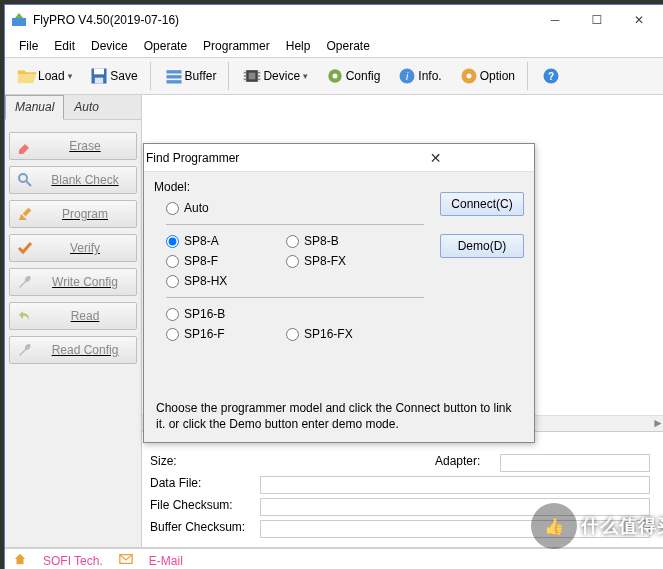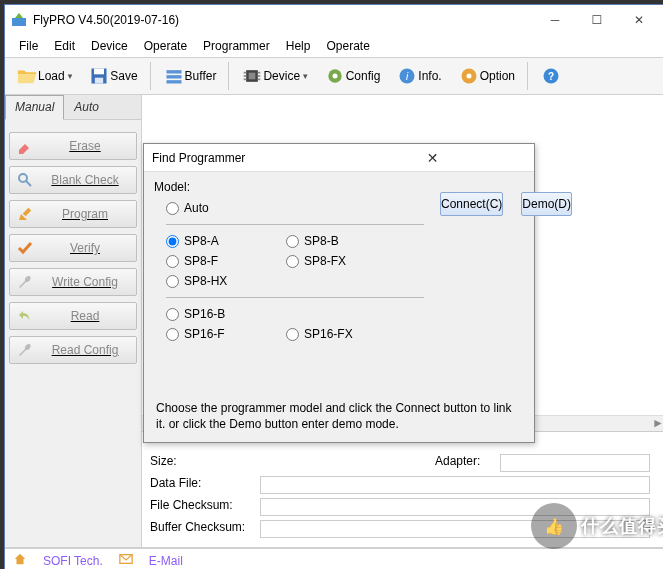--- a/index.html
+++ b/index.html
@@ -29,32 +29,32 @@
 .rightpane { flex:1; display:flex; flex-direction:column; background:#fff; position:relative; }
 .rcontent { flex:1; border-bottom:1px solid #ccc; position:relative; }
 .rscroll { position:absolute; right:0; bottom:0; left:0; height:16px; background:#f0f0f0; border-top:1px solid #ddd; display:flex; justify-content:space-between; padding:0 2px; color:#888;}
 .infopanel { height:115px; padding:0 8px 4px 8px; }
 .infogrid .row { display:flex; align-items:flex-start; height:22px; }
 .infogrid .lab { width:110px; color:#000; }
 .infogrid .lab2 { width:65px; color:#000; }
 .infogrid .val { flex:1; height:18px; border:1px solid #ccc; background:#fff; margin-right:8px;}
 .infogrid .val.narrow { flex:none; width:150px;}
 .statusbar { height:24px; border-top:1px solid #d0d0d0; display:flex; align-items:center; padding:0 8px; gap:16px;}
-.statusbar a { color:#8b5cf6; text-decoration:none;}
+.statusbar a { color:#ec4899; text-decoration:none;}
 .dialog { position:absolute; left:138px; top:138px; width:392px; height:300px; background:#f0f0f0; border:1px solid #888; box-shadow:1px 2px 6px rgba(0,0,0,0.25); display:flex; flex-direction:column; z-index:10;}
-.dtitle { height:28px; background:#fff; display:flex; align-items:center; padding:0 8px; border-bottom:1px solid #e0e0e0;}
+.dtitle { height:28px; background:#fff; display:flex; align-items:center; padding:0 2px; border-bottom:1px solid #e0e0e0;}
 .dtitle span { flex:1;}
 .dtitle .x { width:20px; text-align:center; font-size:14px; color:#333;}
 .dbody { flex:1; display:flex; padding:8px 10px 4px 10px; gap:10px;}
 .modelgroup { flex:1; }
 .mlabel { color:#000; margin-bottom:4px; }
 .optrow { display:flex; gap:10px; padding:3px 4px 3px 12px; align-items:center;}
 .optrow label { display:flex; align-items:center; gap:5px; width:110px; color:#000;}
 input[type=radio]{ margin:0;}
-.dialog .dbtns { width:84px; display:flex; gap:18px; padding-top:12px;}
+.dialog .dbtns { width:84px; display:flex; flex-direction:column; gap:18px; padding-top:12px;}
 .dbtn { height:24px; border:1px solid #8aa8d6; background:linear-gradient(#eef4fc,#d6e4f7); border-radius:2px; display:flex; align-items:center; justify-content:center;}
 .dhint { padding:4px 12px 10px 12px; color:#000; line-height:1.35;}
 .watermark { position:absolute; right:-10px; bottom:16px; width:200px; height:60px; pointer-events:none; display:flex; align-items:center; justify-content:flex-end; gap:4px; opacity:.75;}
 .watermark .c { width:46px; height:46px; border-radius:50%; background:rgba(0,0,0,0.45); display:flex; align-items:center; justify-content:center; color:#fff; font-size:16px;}
 .watermark .t { color:#fff; text-shadow:0 0 4px #000; font-size:18px; font-weight:bold; letter-spacing:1px;}
 hr.msep { border:none; border-top:1px solid #bbb; margin:6px 6px 6px 12px;}
 </style>
 </head>
 <body>
 

